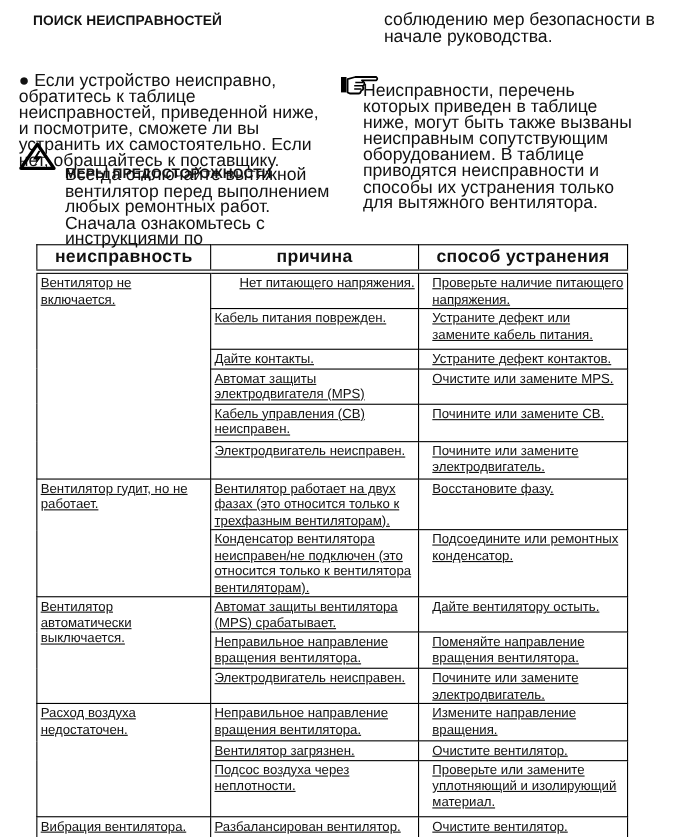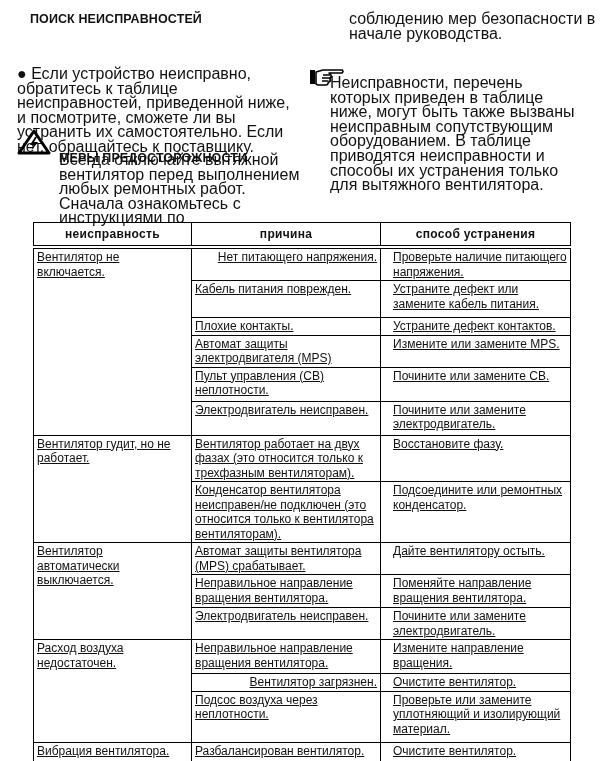--- a/index.html
+++ b/index.html
@@ -21,21 +21,21 @@
 
   table#faults {
     position: absolute; left: 33px; top: 222px; width: 537px;
     border-collapse: collapse; table-layout: fixed;
   }
   #faults col.c1 { width: 158px; }
   #faults col.c2 { width: 189px; }
   #faults col.c3 { width: 190px; }
   #faults th {
     border: 1.5px solid #000; border-bottom: 4px double #000;
-    height: 22px; font-weight: bold; font-size: 12px; text-align: center;
+    height: 22px; font-weight: bold; font-size: 16px; text-align: center;
     padding: 0; letter-spacing: 0.3px;
   }
   #faults td {
     border: 1px solid #000; vertical-align: top;
     padding: 1px 3px 1px 3px; font-size: 12px; line-height: 14.5px; text-decoration: underline;
   }
   #faults td.grp { border-left: 1.5px solid #000; border-bottom: 1.5px solid #000; }
   #faults td.last { border-right: 1.5px solid #000; padding-left: 12px; }
   #faults tr.grp-end td { border-bottom: 1.5px solid #000; margin-top: 12px; }
   .icon svg { display: block; }
@@ -84,29 +84,29 @@
       <tr>
         <td rowspan="6" class="grp">Вентилятор не включается.</td>
         <td style="height: 18px; text-align: right;">Нет питающего напряжения.</td>
         <td class="last">Проверьте наличие питающего напряжения.</td>
       </tr>
       <tr>
         <td style="height: 34px;">Кабель питания поврежден.</td>
         <td class="last">Устраните дефект или замените кабель питания.</td>
       </tr>
       <tr>
-        <td style="height: 11px;">Плохие контакты.</td>
+        <td style="height: 11px;">Дайте контакты.</td>
         <td class="last">Устраните дефект контактов.</td>
       </tr>
       <tr>
         <td style="height: 28px;">Автомат защиты электродвигателя (MPS)</td>
-        <td class="last">Измените или замените MPS.</td>
+        <td class="last">Очистите или замените MPS.</td>
       </tr>
       <tr>
-        <td style="height: 31px;">Пульт управления (CB) неплотности.</td>
+        <td style="height: 31px;">Кабель управления (CB) неисправен.</td>
         <td class="last">Почините или замените CB.</td>
       </tr>
       <tr class="grp-end">
         <td style="height: 31px;">Электродвигатель неисправен.</td>
         <td class="last">Почините или замените электродвигатель.</td>
       </tr>
       <tr>
         <td rowspan="2" class="grp">Вентилятор гудит, но не работает.</td>
         <td style="height: 39px;">Вентилятор работает на двух фазах (это относится только к трехфазным вентиляторам).</td>
         <td class="last">Восстановите фазу.</td>
@@ -127,21 +127,21 @@
       <tr class="grp-end">
         <td style="height: 29px;">Электродвигатель неисправен.</td>
         <td class="last">Почините или замените электродвигатель.</td>
       </tr>
       <tr>
         <td rowspan="3" class="grp">Расход воздуха недостаточен.</td>
         <td style="height: 31px;">Неправильное направление вращения вентилятора.</td>
         <td class="last">Измените направление вращения.</td>
       </tr>
       <tr>
-        <td style="height: 14px; text-align: right;">Вентилятор загрязнен.</td>
+        <td style="height: 14px;">Вентилятор загрязнен.</td>
         <td class="last">Очистите вентилятор.</td>
       </tr>
       <tr class="grp-end">
         <td style="height: 48px;">Подсос воздуха через неплотности.</td>
         <td class="last">Проверьте или замените уплотняющий и изолирующий материал.</td>
       </tr>
       <tr class="grp-end">
         <td rowspan="1" class="grp">Вибрация вентилятора.</td>
         <td style="height: 26px;">Разбалансирован вентилятор.</td>
         <td class="last">Очистите вентилятор.</td>

